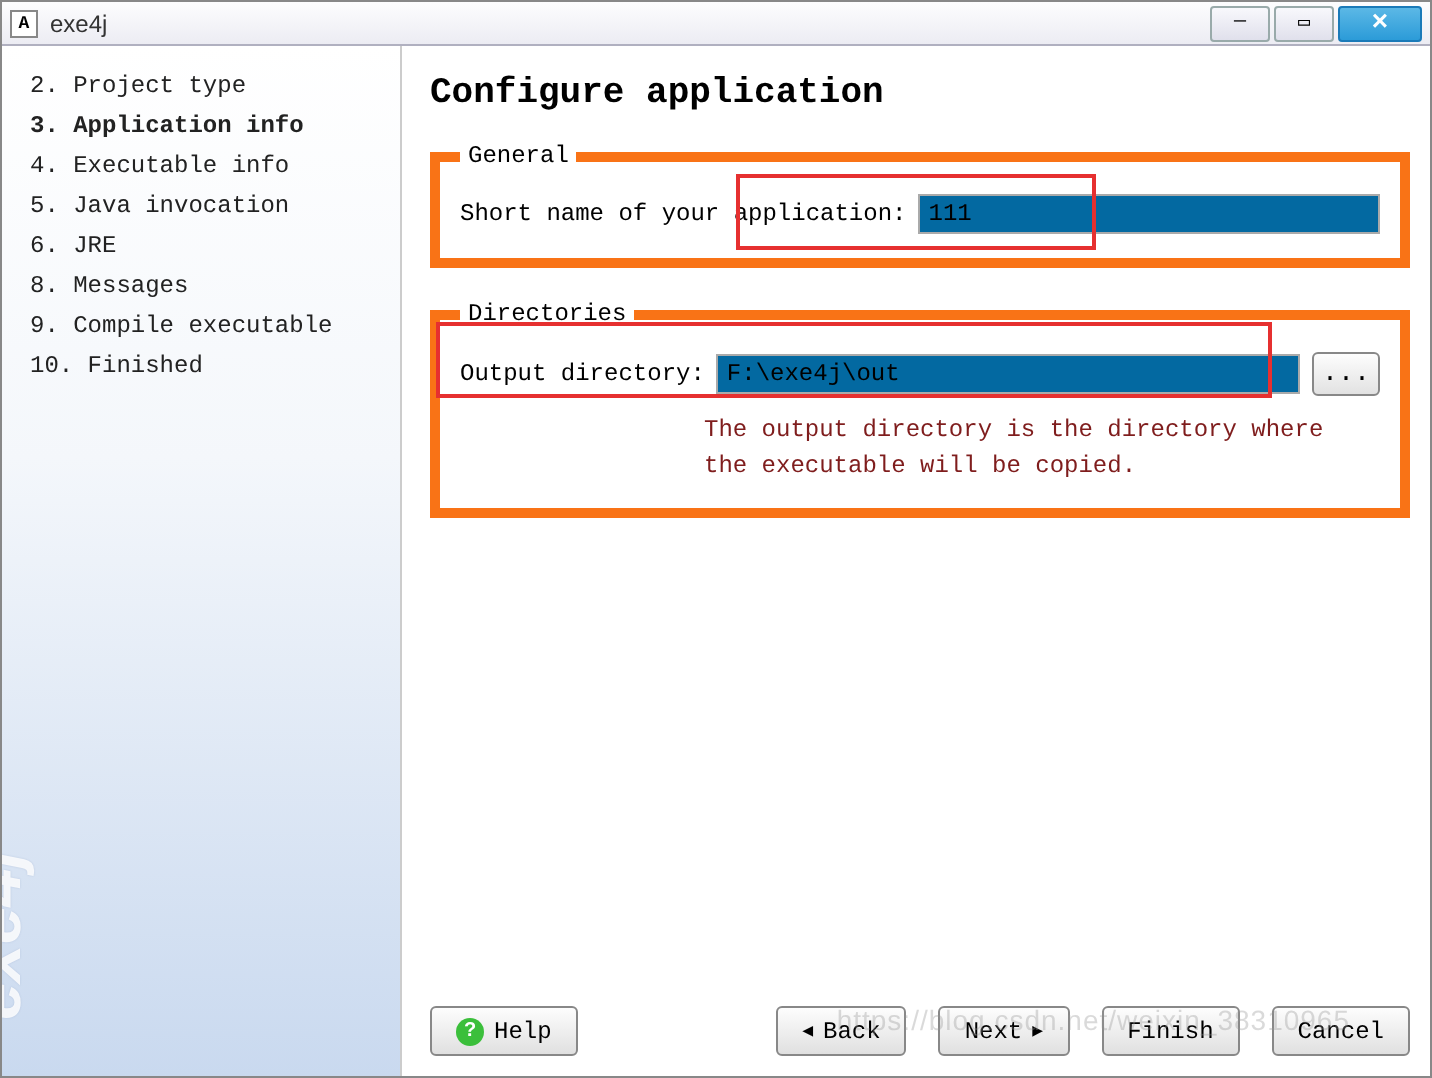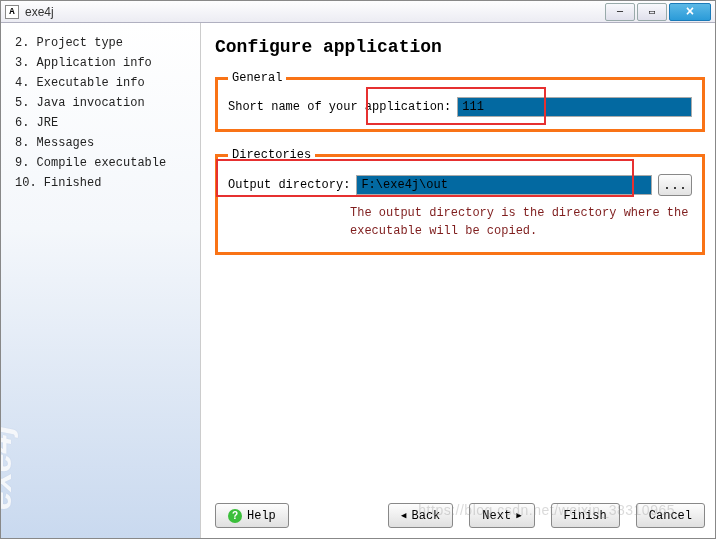--- a/index.html
+++ b/index.html
@@ -10,27 +10,27 @@
     .titlebar-text { flex: 1; font-family: "Microsoft YaHei", sans-serif; font-size: 12px; color: #333; }
     .win-controls { display: flex; gap: 2px; }
     .win-btn { width: 30px; height: 18px; border: 1px solid #9aa; background: linear-gradient(#f8f8fc, #e0e0ec); border-radius: 2px; display: flex; align-items: center; justify-content: center; font-size: 10px; cursor: pointer; }
     .win-btn.close { background: linear-gradient(#5bb8e6, #2b9bd8); border-color: #1a7ab8; color: #fff; width: 42px; font-weight: bold; font-size: 14px; }
     
     .content { display: flex; height: calc(100% - 22px); }
     
     .sidebar { width: 200px; background: linear-gradient(to bottom, #ffffff 0%, #f4f7fb 40%, #c9d9ef 100%); border-right: 1px solid #ccc; padding: 10px 14px; position: relative; }
     .step-list { list-style: none; }
     .step-list li { padding: 3px 0; font-family: "Courier New", monospace; font-size: 12px; color: #222; }
-    .step-list li.active { font-weight: normal; }
+    .step-list li.active { font-weight: bold; }
     .brand { position: absolute; bottom: 28px; left: 18px; transform: rotate(-90deg); transform-origin: left bottom; font-family: Arial, sans-serif; font-size: 34px; font-weight: bold; font-style: italic; color: rgba(255,255,255,0.85); text-shadow: 0 0 1px rgba(120,140,180,0.3); }
     
     .main { flex: 1; padding: 14px 10px 10px 14px; display: flex; flex-direction: column; }
     .page-title { font-family: "Courier New", monospace; font-size: 18px; font-weight: bold; margin-bottom: 14px; }
     
-    fieldset { border: 3px solid #f97316; margin-bottom: 16px; padding: 12px 10px; position: relative; }
+    fieldset { border: 5px solid #f97316; margin-bottom: 16px; padding: 12px 10px; position: relative; }
     legend { font-family: "Courier New", monospace; font-size: 12px; padding: 0 4px; }
     
     .field-row { display: flex; align-items: center; gap: 6px; }
     .field-label { font-family: "Courier New", monospace; font-size: 12px; white-space: nowrap; }
     input[type=text] { border: 1px solid #aaa; height: 20px; padding: 0 4px; font-family: "Courier New", monospace; font-size: 12px; flex: 1; background: #0369a1; }
     .browse-btn { width: 34px; height: 22px; border: 1px solid #888; background: linear-gradient(#fdfdfd, #e2e2e2); border-radius: 3px; cursor: pointer; font-family: "Courier New", monospace; display: flex; align-items: center; justify-content: center; }
     .hint { font-family: "Courier New", monospace; font-size: 12px; color: #7f1d1d; margin-top: 8px; margin-left: 122px; line-height: 1.5; }
     
     .highlight-box { position: absolute; border: 2px solid #e63030; pointer-events: none; }
     

